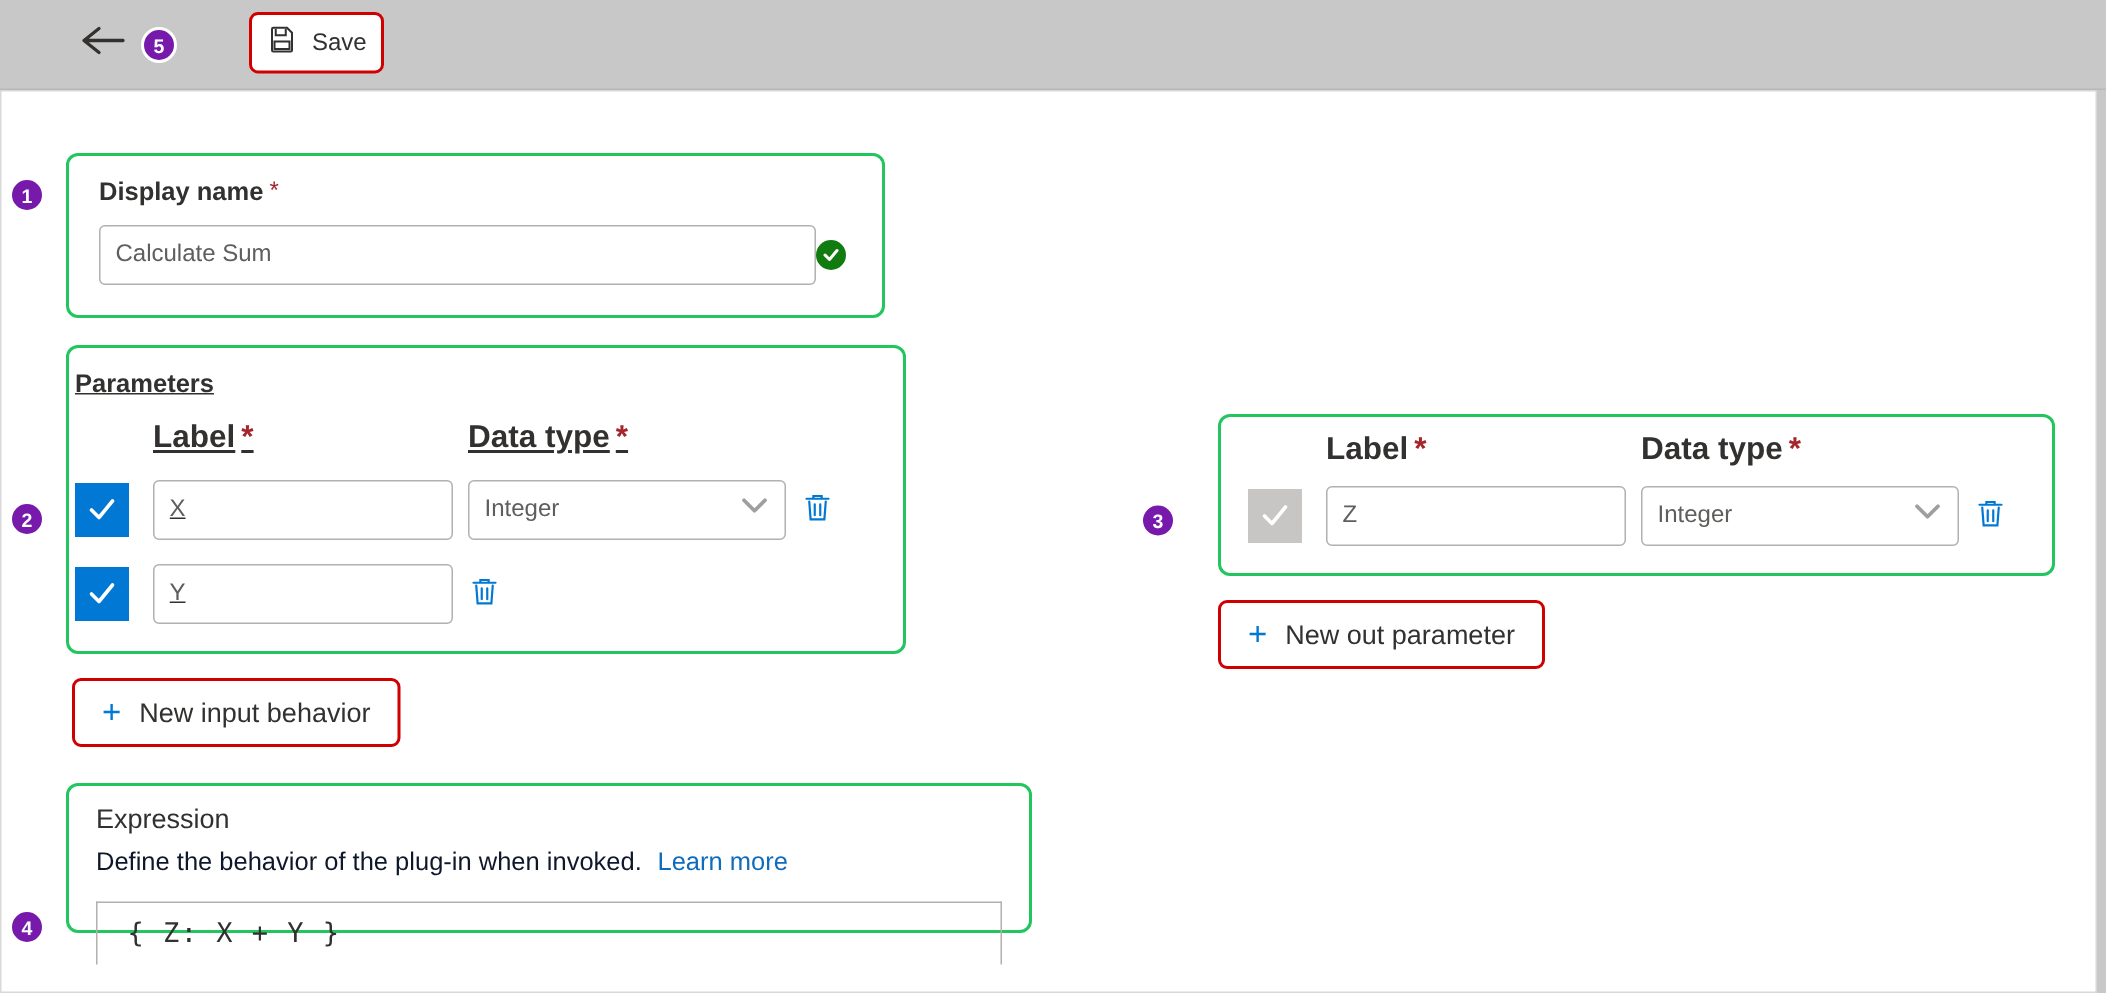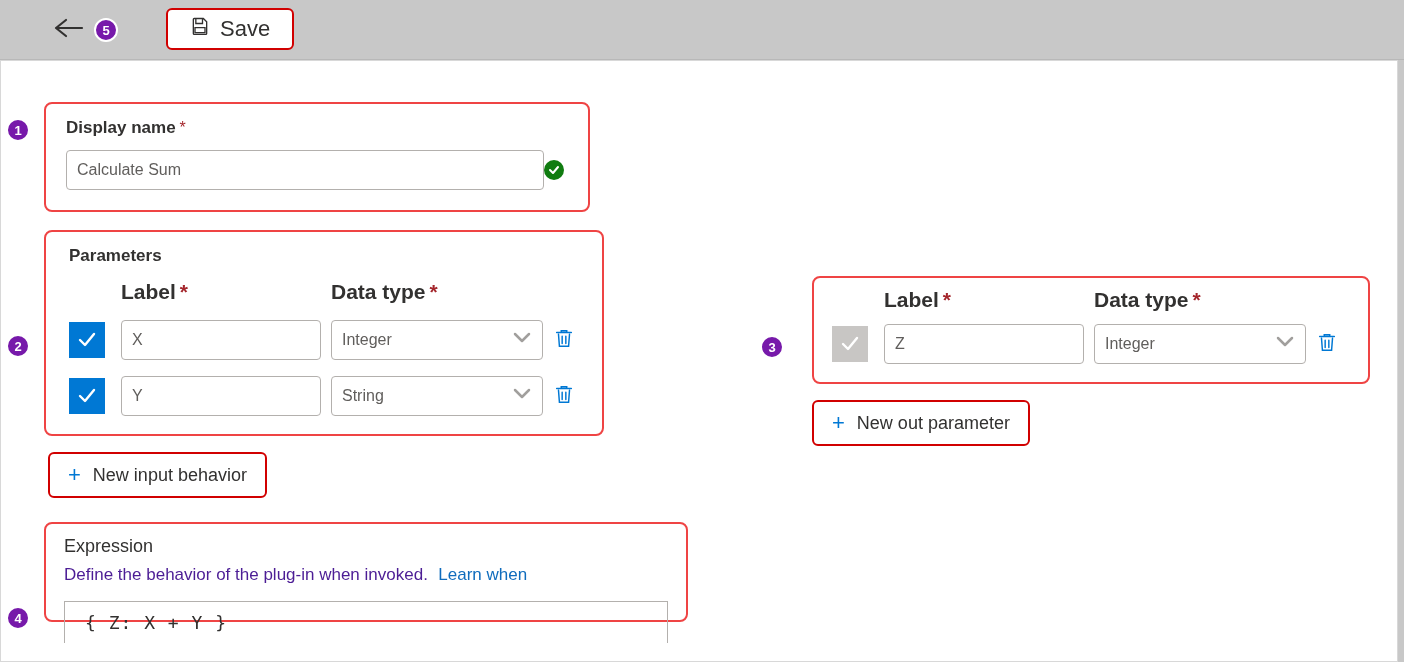--- a/index.html
+++ b/index.html
@@ -23,25 +23,25 @@
   .back-arrow {
     font-size: 24px;
     color: #323130;
     margin-right: 8px;
     cursor: pointer;
   }
   .save-btn {
     background: #fff;
     border: 2px solid #d10000;
     border-radius: 6px;
-    padding: 6px 22px;
+    padding: 6px 10px;
     display: flex;
     align-items: center;
     gap: 10px;
-    font-size: 22px;
+    font-size: 16px;
     cursor: pointer;
     margin-left: 28px;
   }
   .save-icon svg { width: 20px; height: 20px; }
   .content {
     position: absolute;
     top: 60px;
     left: 0;
     right: 6px;
     bottom: 0;
@@ -57,21 +57,21 @@
     border: 2px solid #fff;
     color: #fff;
     font-size: 13px;
     font-weight: 600;
     display: flex;
     align-items: center;
     justify-content: center;
   }
   .red-box {
     position: absolute;
-    border: 2px solid #ef4444;
+    border: 2px solid #22c55e;
     border-radius: 8px;
     background: #fff;
   }
   .section-title {
     font-size: 17px;
     font-weight: 600;
     color: #323130;
   }
   .req { color: #a4262c; margin-left: 4px; }
   .input {
@@ -113,21 +113,21 @@
     cursor: pointer;
     font-size: 18px;
   }
   .bluebtn .plus { color: #0078d4; font-size: 22px; font-weight: 300; line-height: 1; }
   .col-head {
     font-size: 21px;
     font-weight: 600;
   }
   .desc {
     font-size: 17px;
-    color: #4c1d95;
+    color: #0f172a;
   }
   .link {
     color: #0f6cbd;
     cursor: pointer;
   }
   .mono {
     font-family: "Consolas", monospace;
     font-size: 18px;
     letter-spacing: 1px;
     color: #323130;
@@ -176,21 +176,21 @@
         <svg width="12" height="12" viewBox="0 0 12 12">
             <path d="M2 6l3 3 5-6" stroke="#fff" stroke-width="2" fill="none" stroke-linecap="round" stroke-linejoin="round"></path>
           </svg>
       </span>
     </div>
   </div>
   <div class="badge" style="top:58px; left:6px;">
     <span>1</span>
   </div>
 
-  <div class="red-box" style="top:170px; left:44px; width:560px; height:206px; padding:14px 18px 10px 23px;">
+  <div class="red-box" style="top:170px; left:44px; width:560px; height:206px; padding:14px 18px 10px 4px;text-decoration:underline;">
     <span class="section-title">Parameters</span>
     <div style="display:grid; grid-template-columns:42px 200px 212px 40px; column-gap:10px; row-gap:16px; margin-top:14px; align-items:center;">
 
       <span></span>
       <span class="col-head">
         <span>Label</span><span class="req">*</span>
       </span>
       <span class="col-head">
         <span>Data type</span><span class="req">*</span>
       </span>
@@ -213,26 +213,20 @@
             <path d="M4 6h16M9 6V4h6v2m-9 2l1 13h10l1-13M10 10v8m4-8v8" stroke="#0078d4" stroke-width="1.6" fill="none" stroke-linecap="round"></path>
           </svg>
       </span>
 
       <div class="check">
         <svg width="20" height="20" viewBox="0 0 20 20">
             <path d="M3 10l5 5 9-11" stroke="#fff" stroke-width="2.4" fill="none" stroke-linecap="round" stroke-linejoin="round"></path>
           </svg>
       </div>
       <input class="input" value="Y" style="">
-      <div class="select-wrap">
-        <input class="input" readonly="" value="String" style="">
-        <span class="chev"><svg width="22" height="22" viewBox="0 0 22 22">
-              <path d="M4 7l7 7 7-7" stroke="#a19f9d" stroke-width="2.5" fill="none" stroke-linecap="round" stroke-linejoin="round"></path>
-            </svg></span>
-      </div>
       <span class="trash">
         <svg width="22" height="22" viewBox="0 0 24 24">
             <path d="M4 6h16M9 6V4h6v2m-9 2l1 13h10l1-13M10 10v8m4-8v8" stroke="#0078d4" stroke-width="1.6" fill="none" stroke-linecap="round"></path>
           </svg>
       </span>
     </div>
   </div>
   <div class="badge" style="top:274px; left:6px;">
     <span>2</span>
   </div>
@@ -278,21 +272,21 @@
 
   <div class="bluebtn" style="position:absolute; top:340px; left:812px;">
     <span class="plus">+</span>
     <span>New out parameter</span>
   </div>
 
   <div class="red-box" style="top:462px; left:44px; width:644px; height:100px; padding:12px 18px;">
     <div style="font-size:18px; color:#323130;">Expression</div>
     <div style="margin-top:8px;">
       <span class="desc">Define the behavior of the plug-in when invoked.</span>
-      <span class="link" style="margin-left:6px; font-size:17px;">Learn when</span>
+      <span class="link" style="margin-left:6px; font-size:17px;">Learn more</span>
     </div>
     <div style="margin-top:16px; border:1px solid #b3b0ad; border-bottom:none; padding:10px 20px;">
       <span class="mono">{ Z: X + Y }</span>
     </div>
   </div>
   <div class="badge" style="top:546px; left:6px;">
     <span>4</span>
   </div>
 
 </div>

